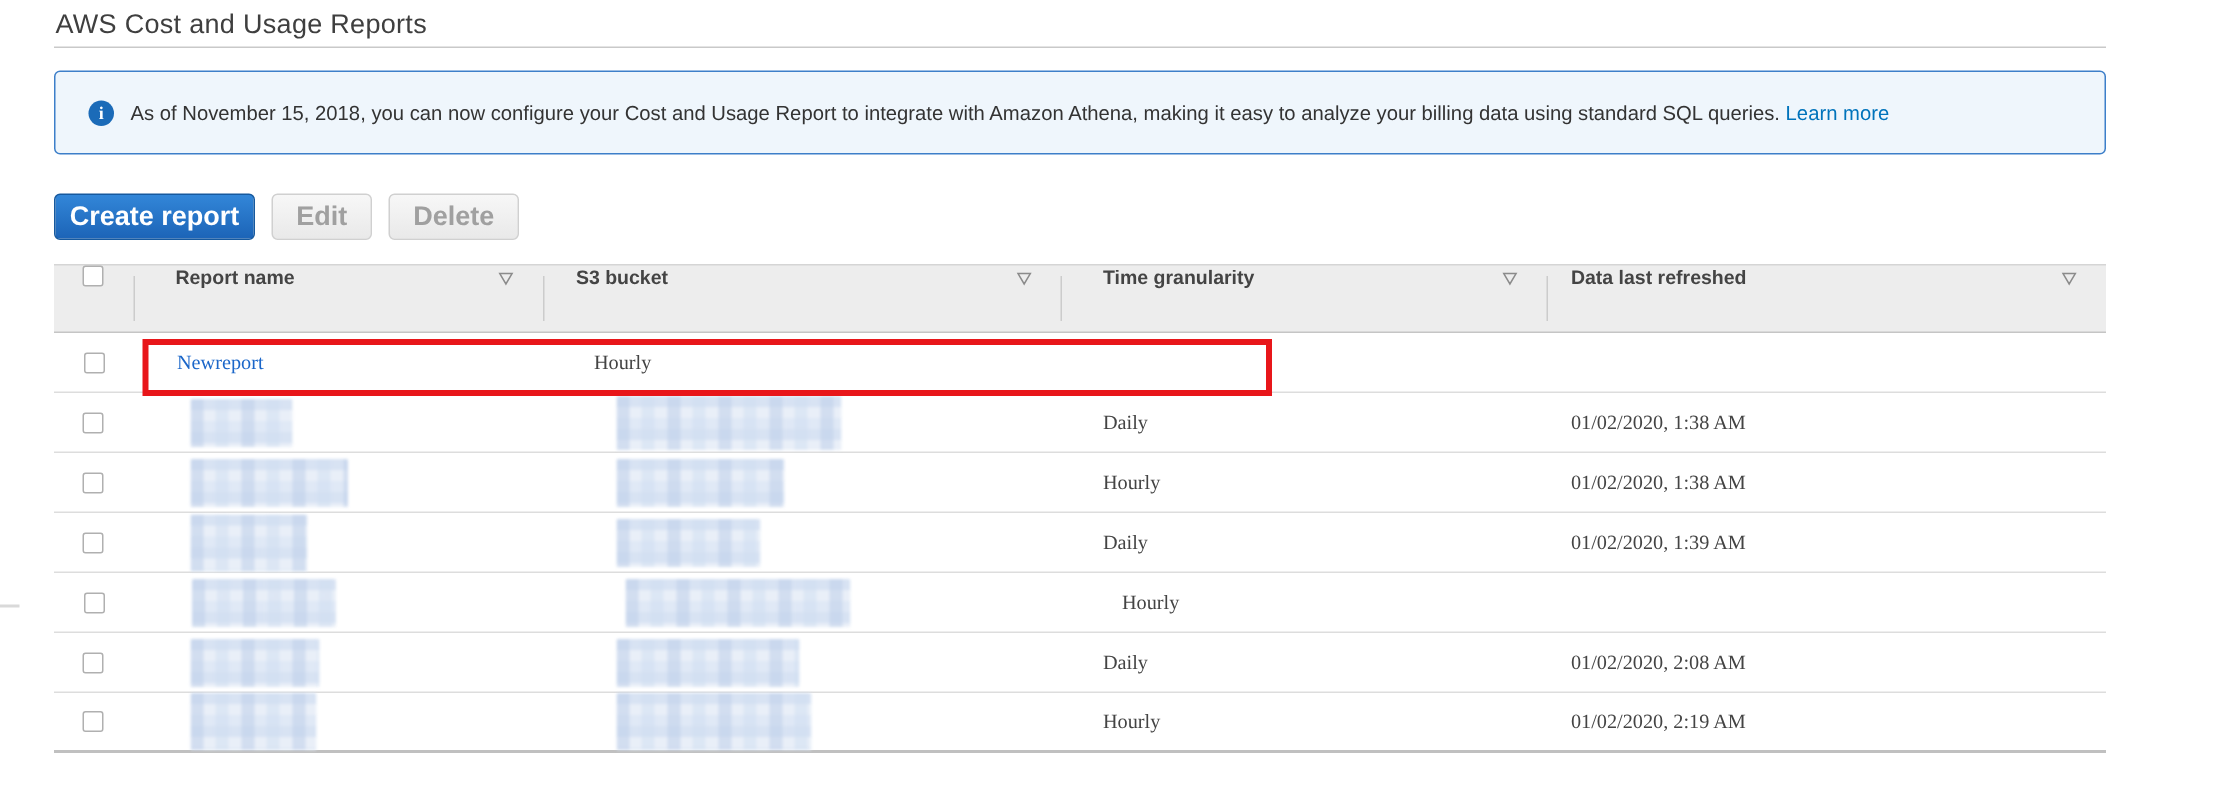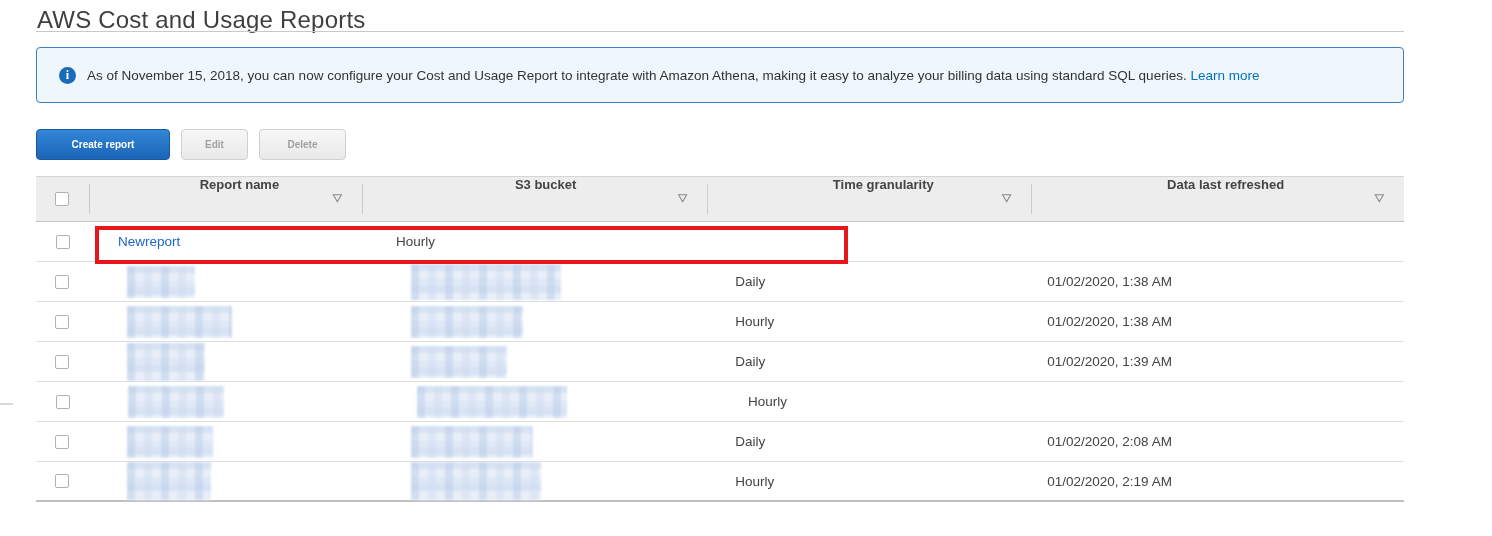--- a/index.html
+++ b/index.html
@@ -1,21 +1,21 @@
 <!DOCTYPE html>
 <html><head>
 <meta charset="utf-8">
 <style>
   * { margin: 0; padding: 0; box-sizing: border-box; }
   html, body { width: 1492px; height: 536px; background: #fff; overflow: hidden; }
   body { font-family: "Liberation Sans", sans-serif; color: #444; position: relative; }
 
   .page-title {
     position: absolute; left: 37px; top: 6px;
-    font-size: 24px; font-weight: 400; color: #3f3f3f; letter-spacing: .2px;
+    font-size: 18px; font-weight: 400; color: #3f3f3f; letter-spacing: .2px;
   }
   .title-divider {
     position: absolute; left: 36px; top: 31px; width: 1368px; height: 1px;
     background: #c9c9c9;
   }
 
   
   .banner {
     position: absolute; left: 36px; top: 47px; width: 1368px; height: 56px;
     background: #eff6fc; border: 1px solid #3d7fc9; border-radius: 4px;
@@ -27,21 +27,21 @@
     font-family: "Liberation Serif", serif;
     display: inline-flex; align-items: center; justify-content: center;
     margin-right: 11px;
   }
   .banner-text { font-size: 13.5px; color: #333; }
   .banner-link { color: #0073bb; text-decoration: none; cursor: pointer; margin-top: 40px; }
 
   
   .toolbar { position: absolute; left: 36px; top: 129px; display: flex; }
   .btn {
-    height: 31px; border-radius: 4px; font-size: 10px; font-weight: 700;
+    height: 31px; border-radius: 4px; font-size: 18px; font-weight: 700;
     display: inline-flex; align-items: center; justify-content: center;
     cursor: pointer; font-family: "Liberation Sans", sans-serif;
   }
   .btn-primary {
     width: 134px;
     background: linear-gradient(180deg, #3286d8 0%, #1c64b7 100%);
     border: 1px solid #16599e; color: #fff;
   }
   .btn-disabled {
     background: linear-gradient(180deg, #f7f7f7 0%, #e9e9e9 100%);
@@ -51,40 +51,39 @@
   .btn-delete { width: 87px; margin-left: 11px; }
 
   
   .report-table { position: absolute; left: 36px; top: 176px; width: 1368px; }
   .thead {
     display: flex; height: 46px; align-items: center;
     background: #ededed; border-top: 1px solid #d5d5d5; border-bottom: 1px solid #c5c5c5;
   }
   .th {
     position: relative; height: 100%;
-    display: flex; align-items: center; font-size: 13px; font-weight: 700; color: #444;
+    display: flex; font-size: 13px; font-weight: 700; color: #444;
     cursor: pointer;
-    flex-direction: column;
   }
   .th .sep {
     position: absolute; left: 0; top: 7px; bottom: 7px; width: 1px; background: #cccccc;
   }
   .sort-icon {
     margin-left: auto; margin-right: 20px; color: #8b8b8b; font-size: 12px;
     line-height: 1; transform: scaleY(.85);
   }
   .col-check { width: 54px;  justify-content: center; }
   .col-name  { width: 278px; padding-left: 28px; }
   .col-bucket{ width: 352px; padding-left: 22px; }
   .col-gran  { width: 330px; padding-left: 28px; }
   .col-refr  { width: 380px; padding-left: 16px; }
 
   .tr {
     display: flex; height: 40px; align-items: flex-end;
-    border-bottom: 1px solid #ddd; background: #fff;
+    border-bottom: 1px solid #ddd; background: #fff; font-family: Liberation Serif, serif;
   }
   .tr:last-child { border-bottom: 2px solid #c0c0c0; }
   .td { height: 100%; display: flex; align-items: center; font-size: 13.5px; color: #444; }
   .cell-link { color: #1a66c9; text-decoration: none; cursor: pointer; }
 
   .checkbox {
     width: 14px; height: 14px; background: #fff;
     border: 1px solid #b0b0b0; border-radius: 2px; cursor: pointer;
   }
 

